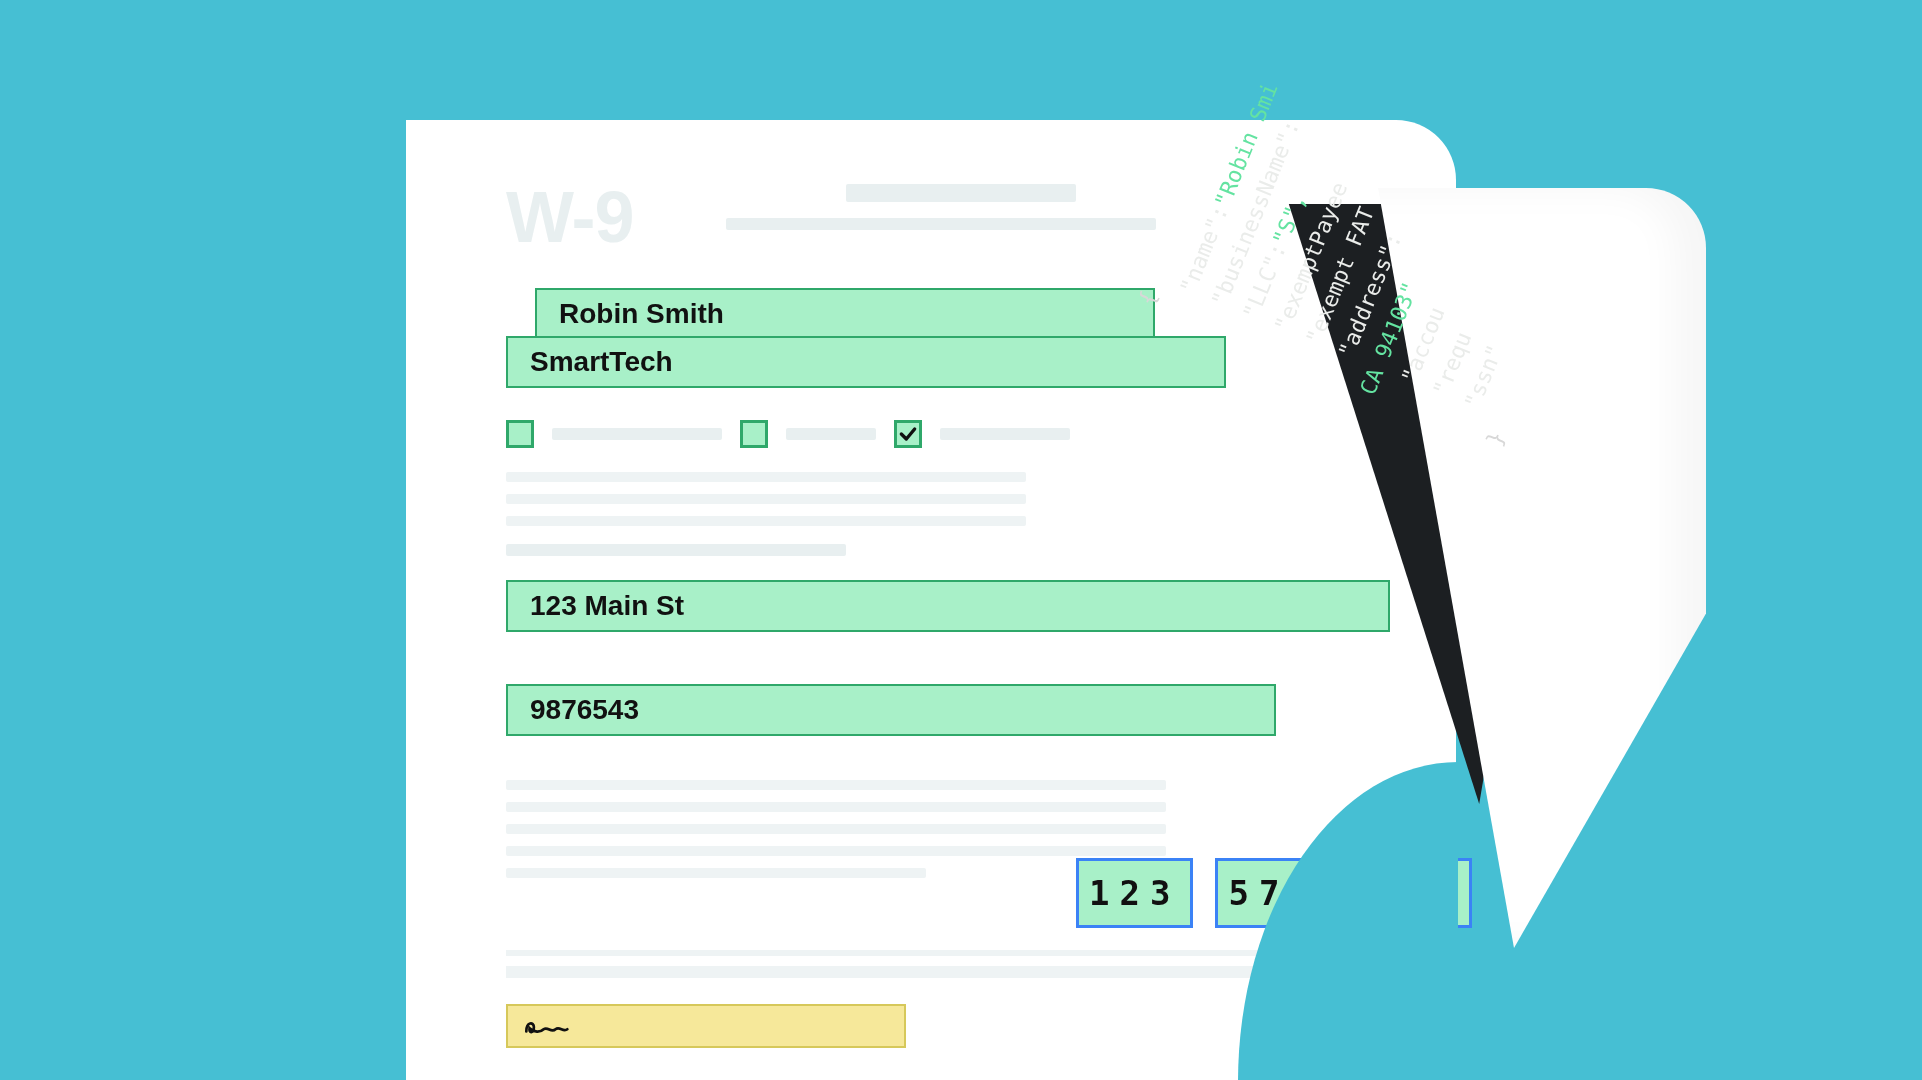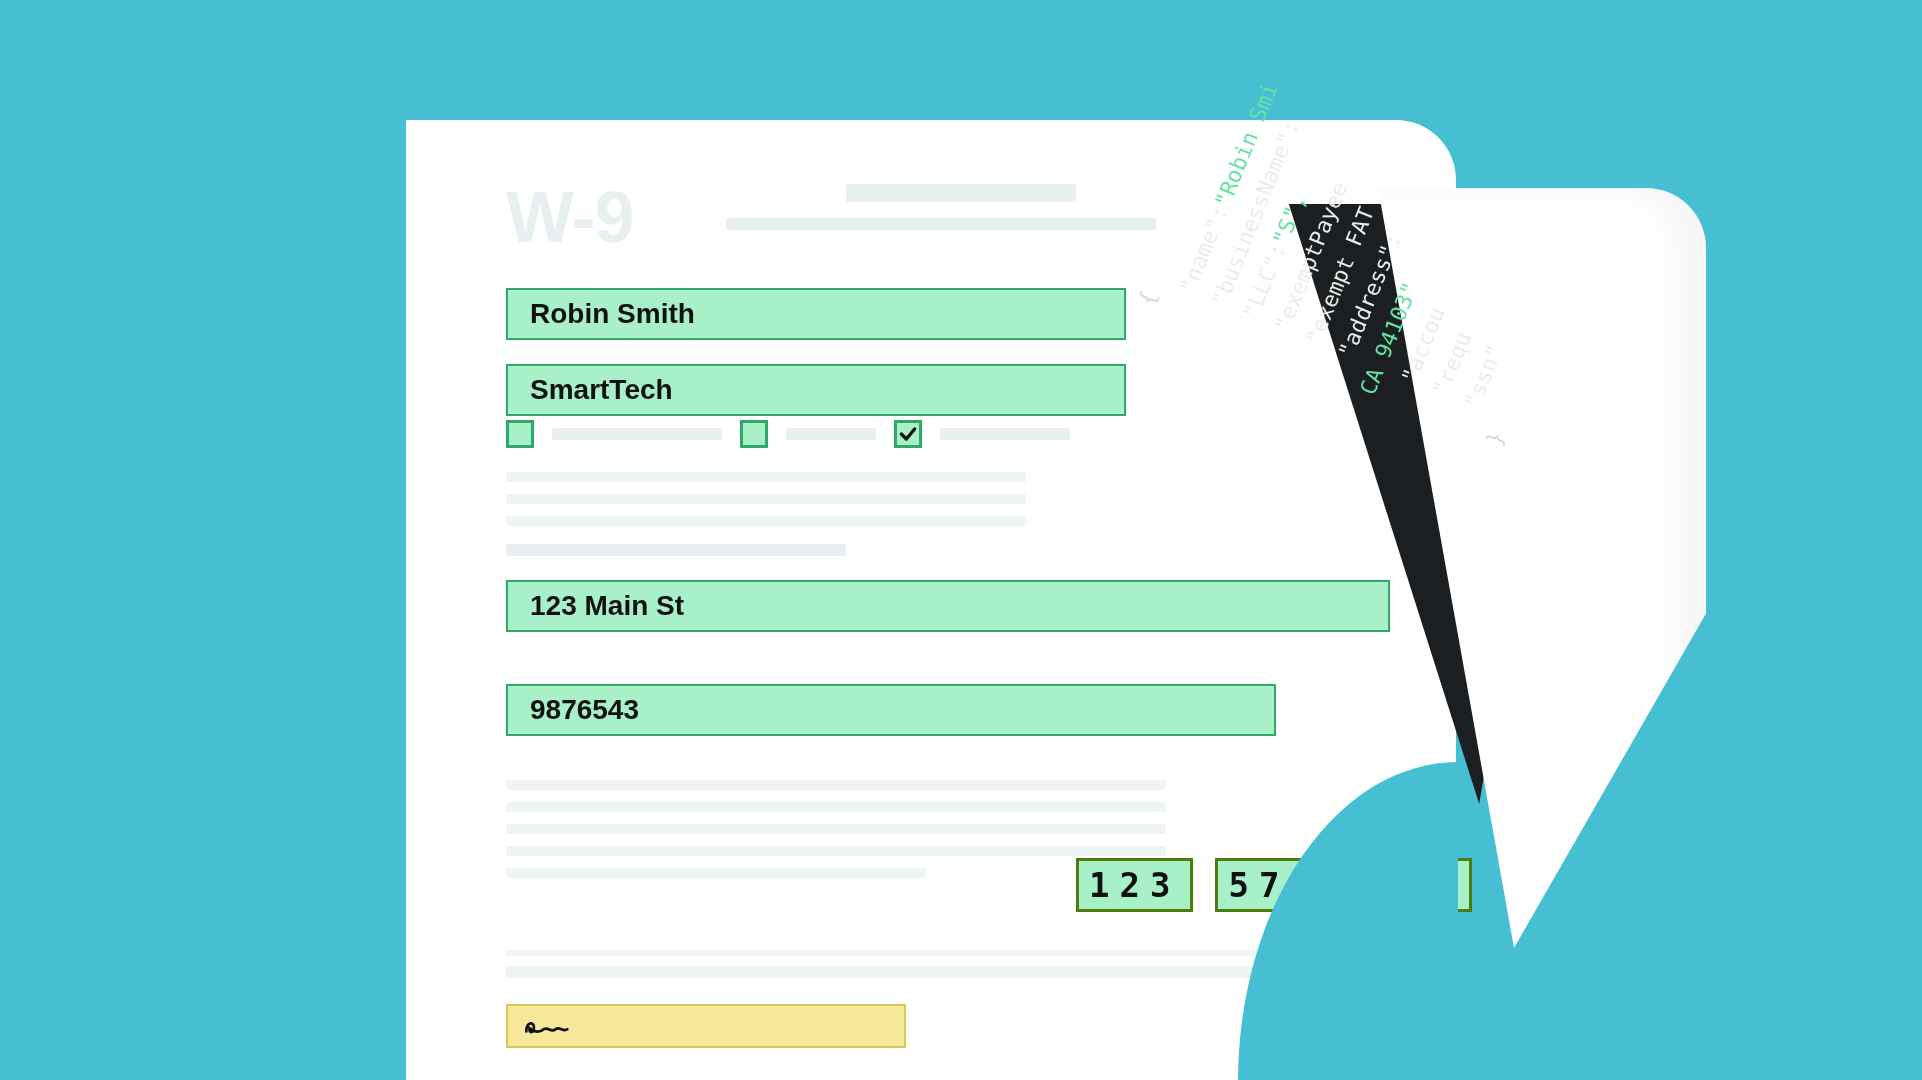--- a/index.html
+++ b/index.html
@@ -48,22 +48,22 @@
     background: #a8f0c8;
     border: 2px solid #2fa86a;
     height: 52px;
     display: flex;
     align-items: center;
     padding: 0 22px;
     font-size: 28px;
     font-weight: 600;
     color: #111;
   }
-  .field.name { top: 168px; width: 620px; }
-  .field.biz  { top: 244px; width: 620px; align-items: center; }
+  .field.name { top: 168px; width: 620px; margin-left: 29px; }
+  .field.biz  { top: 216px; width: 720px; align-items: center; }
 
   .check-row { position: absolute; left: 100px; top: 300px; display: flex; align-items: center; gap: 18px; }
   .cbox {
     width: 28px; height: 28px; border: 3px solid #2fa86a; background: #a8f0c8;
     display: flex; align-items: center; justify-content: center;
   }
   .cbox svg { width: 20px; height: 20px; }
   .stub { height: 12px; background: #e8eff0; border-radius: 2px; }
   .stub.s1 { width: 170px; }
   .stub.s2 { width: 90px; }
@@ -80,22 +80,22 @@
   .field.addr  { top: 460px; width: 884px; }
   .field.city  { top: 520px; width: 770px; }
   .field.acct  { top: 564px; width: 770px; }
 
   .para.p2 { top: 660px; width: 680px; }
   .para.p2 .pl { width: 660px; }
   .para.p2 .pl:nth-child(5){ width: 420px; }
 
   .ssn-row { position: absolute; left: 670px; top: 738px; display: flex; gap: 22px; }
   .ssn-box {
-    border: 3px solid #4d7c0f; background: #a8f0c8;
-    padding: 4px 10px;
+    border: 3px solid #3b82f6; background: #a8f0c8;
+    padding: 12px 10px;
     font-family: "Menlo","Consolas",monospace;
     font-size: 34px; font-weight: 600; letter-spacing: 10px;
     color: #111;
   }
 
   .divider { position: absolute; left: 100px; top: 830px; width: 870px; height: 6px; background: #eef3f4; }
   .divider2 { position: absolute; left: 100px; top: 846px; width: 870px; height: 12px; background: #eef3f4; }
 
   .sig {
     position: absolute; left: 100px; top: 884px; width: 400px; height: 44px;

